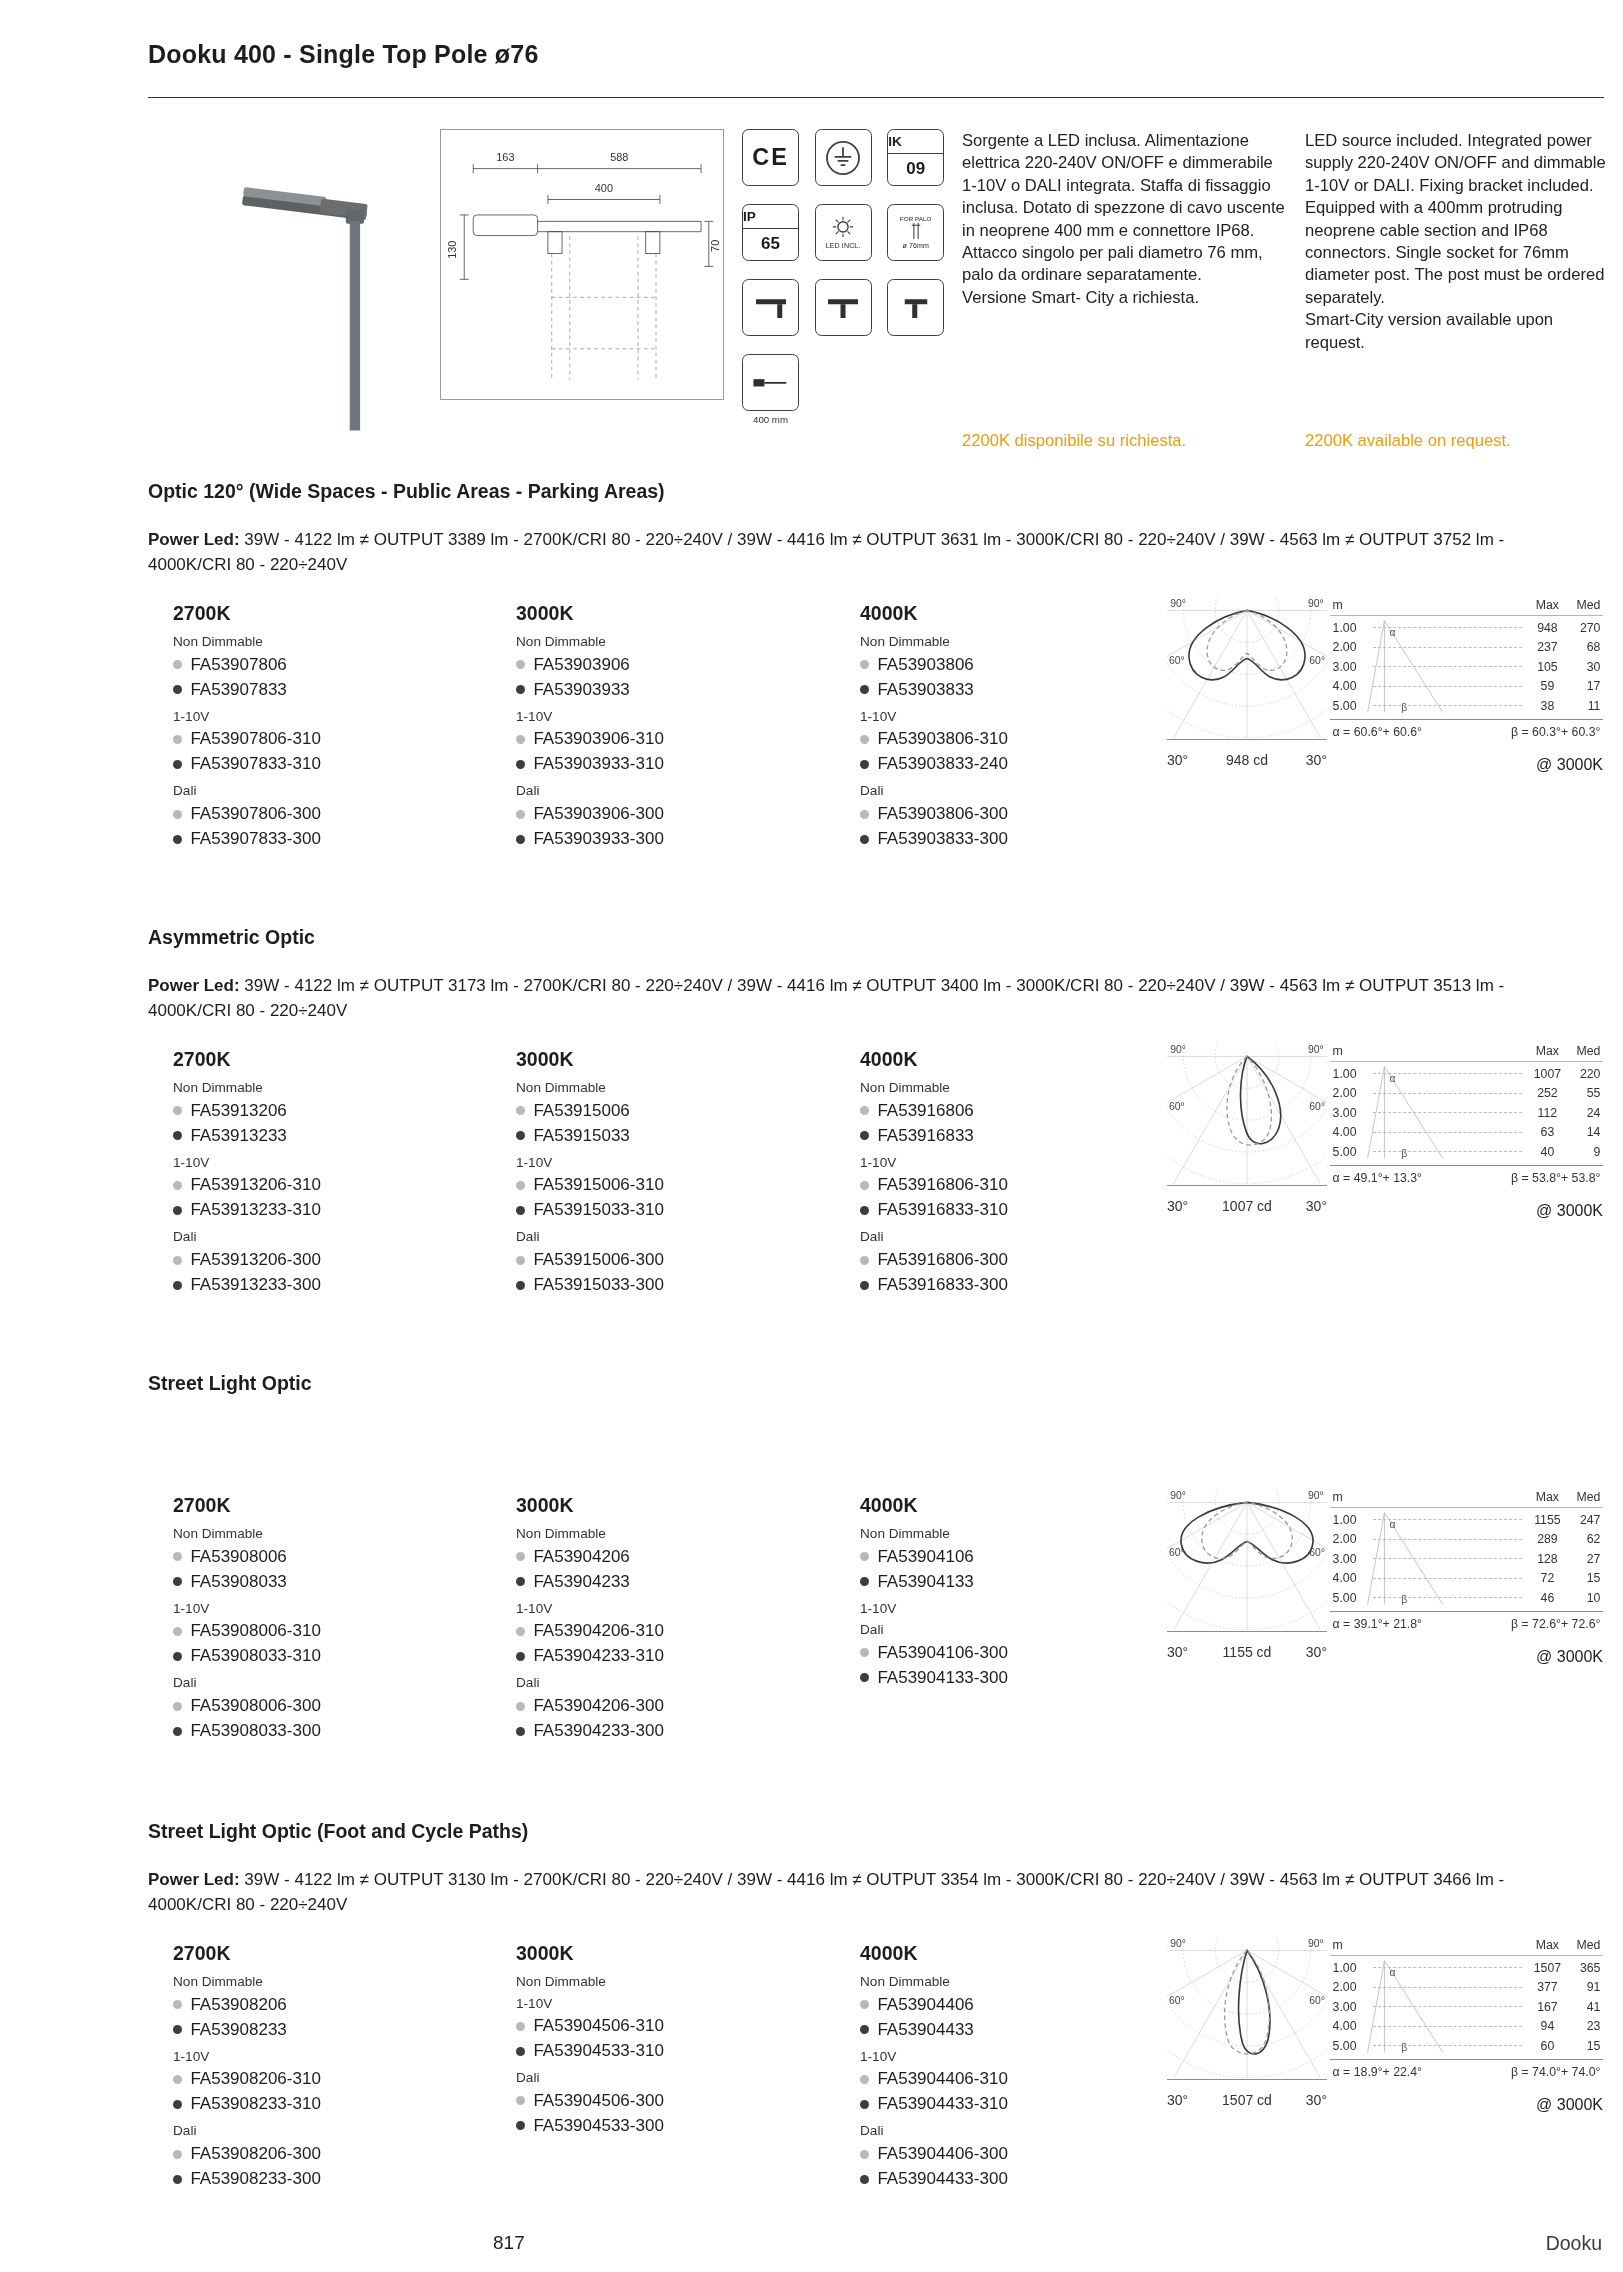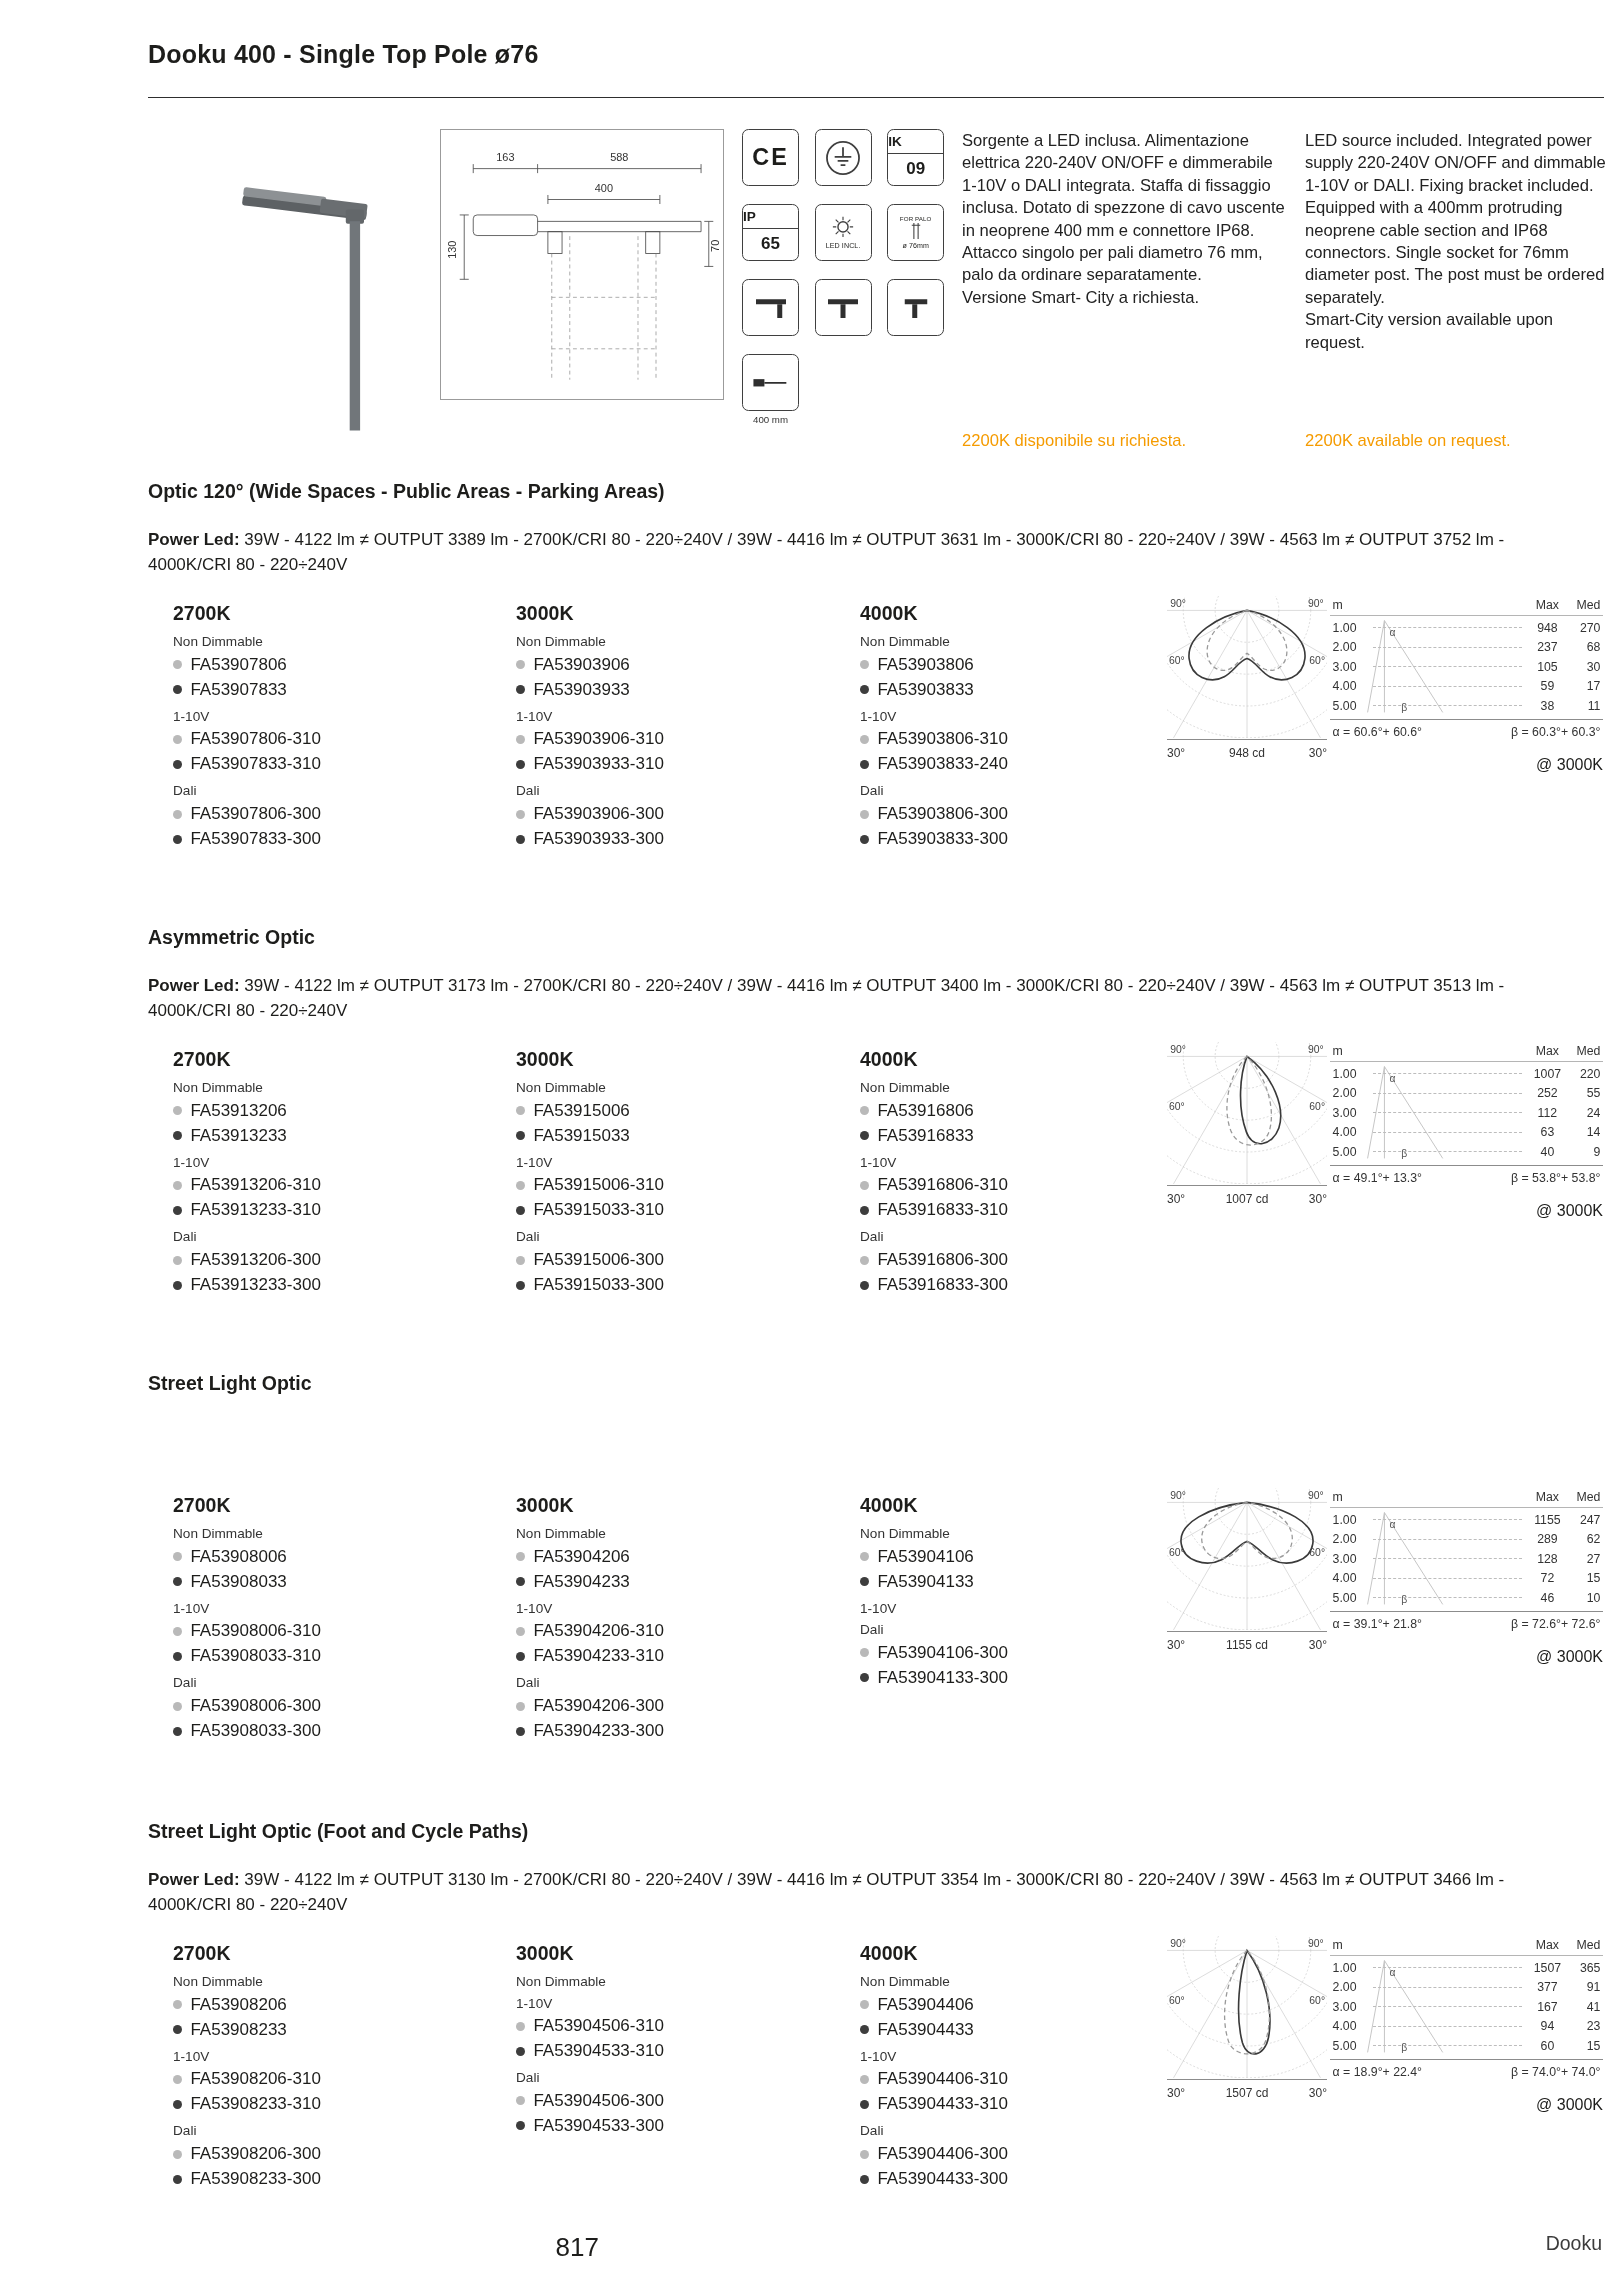--- a/index.html
+++ b/index.html
@@ -40,36 +40,36 @@
 .dot{width:9px;height:9px;border-radius:50%;background:#bbb;margin-right:8.4px;flex:none}
 .dot[data-dot="gray"]{background:var(--dot-gray,#b9b9b9)}
 .dot[data-dot="black"]{background:var(--dot-black,#3d3d3d)}
 .phot{position:absolute;left:1019px;top:116px;width:438px;height:325px}
 .polar{position:absolute;left:0;top:0;width:160px}
 .polar svg{display:block;width:160px;height:142px}
 .pl{font-size:16px;fill:#444;font-family:"Liberation Sans",sans-serif}
 .pgrid{stroke:#c9c9c9;stroke-width:1;fill:none}
 .lobe{fill:none;stroke:#3a3a3a;stroke-width:2.5}
 .lobe2{fill:none;stroke:#9a9a9a;stroke-width:2;stroke-dasharray:7 5}
-.cdstrip{display:flex;justify-content:space-between;align-items:center;border-top:1.3px solid #8c8c8c;margin-top:1.3px;padding-top:6px;font-size:12px;color:#333}
+.cdstrip{display:flex;justify-content:space-between;align-items:center;border-top:1.3px solid #8c8c8c;margin-top:1.3px;padding-top:12px;font-size:14px;color:#333}
 .ptable{position:absolute;left:163px;top:0;width:273px;font-size:12.3px;color:#333}
 .pt-head{display:flex;align-items:center;height:19.5px;border-bottom:1px solid #b5b5b5;padding:0 2.6px}
 .spacer{flex:1}
 .pm{width:34px}
 .pmax{width:38px;text-align:center}
 .pmed{width:34px;text-align:right}
 .pt-rows{position:relative;padding:2.6px 2.6px 1.3px}
 .cone{position:absolute;left:35px;top:2.6px;width:162px;height:97px}
 .cone line{stroke:#c4c4c4;stroke-width:1.5}
 .cone text{font-size:16px;fill:#555;font-family:"Liberation Sans",sans-serif}
 .prow{display:flex;align-items:center;height:19.5px;position:relative}
 .pdash{flex:1;border-top:1.3px dashed #bdbdbd;margin:0 6.5px}
 .ab{display:flex;justify-content:space-between;border-top:1.3px solid #8c8c8c;margin-top:2.6px;padding:4.5px 2.6px 0;font-size:12.3px}
 .atnote{margin-top:17px;text-align:right;font-size:16px;color:#1d1d1b}
-.pnum{position:absolute;left:528px;top:2232px;width:71px;text-align:right;font-size:26px}
+.pnum{position:absolute;left:493px;top:2232px;width:71px;text-align:left;font-size:19px}
 .brand{position:absolute;right:21px;top:2232px;font-size:19.5px;color:#3c3c3c}
 </style>
 </head>
 <body>
 
 <div class="page">
 
 <h1 class="title">Dooku 400 - Single Top Pole ø76</h1>
 <div class="rule"></div>
 

